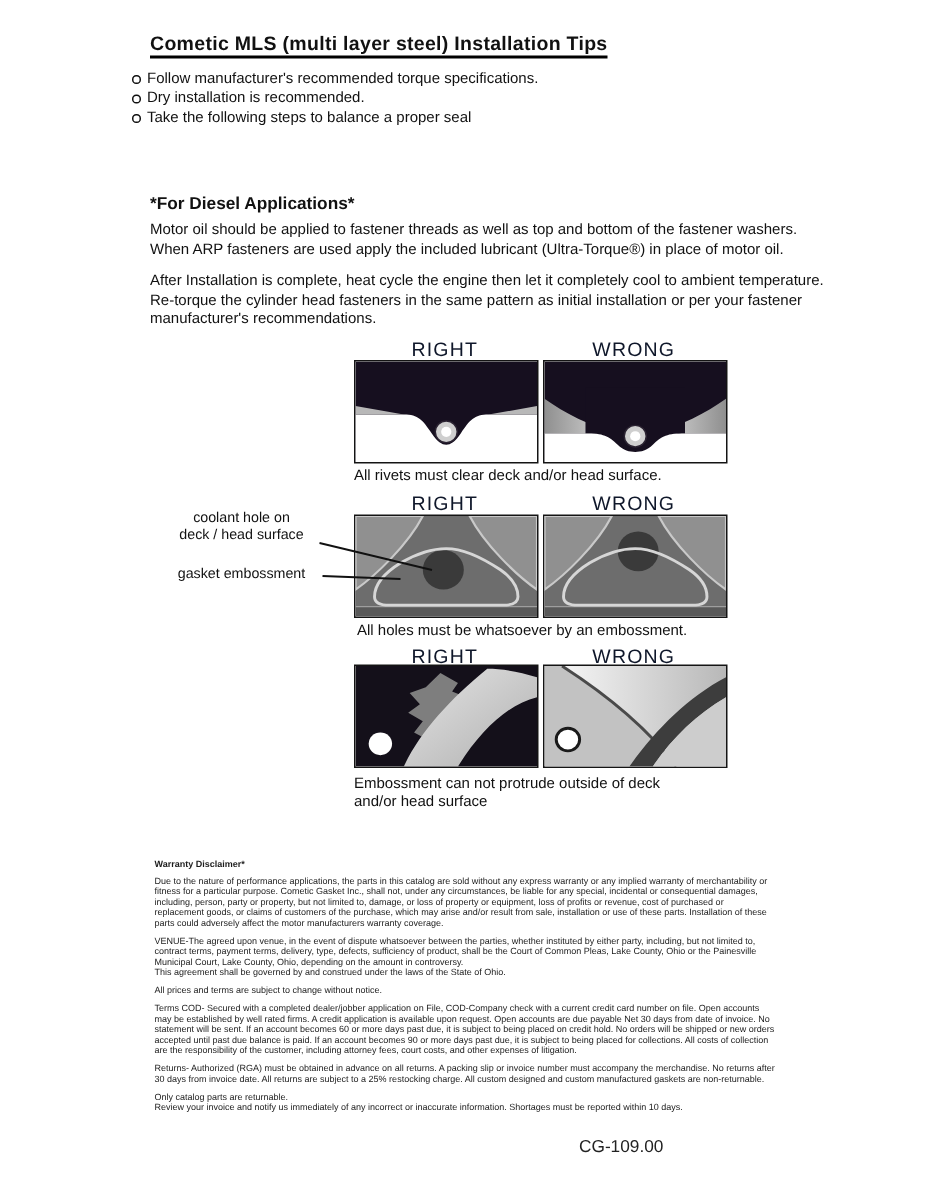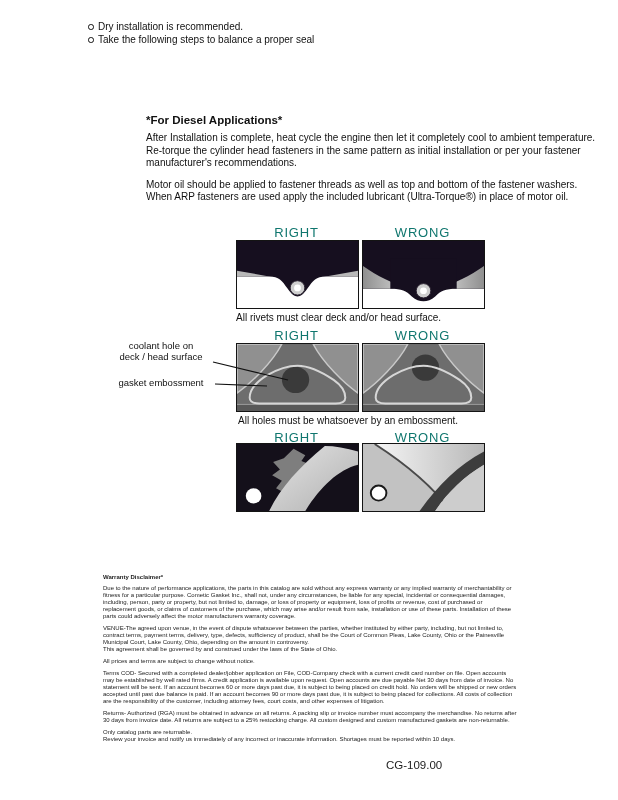--- a/index.html
+++ b/index.html
@@ -23,54 +23,56 @@
   .tips li.b1::before{
     content:"";position:absolute;left:0;top:4px;width:3.5px;height:3.5px;
     border:1px solid #111;border-radius:50%;
   }
   .tips li.b2{padding-left:25px;}
   .tips li.b2::before{
     content:"";position:absolute;left:17px;top:5px;width:4px;height:4px;
     background:#111;border-radius:50%;
   }
   
-  .diesel{position:absolute;left:100px;top:114px;width:460px;margin-left:46px;}
+  .diesel{position:absolute;left:100px;top:130px;width:460px;}
   .diesel h2{margin:0 0 6px 0;font-size:11.5px;font-weight:bold;}
   .diesel p{margin:0 0 9px 0;font-size:10px;line-height:12.5px;}
   
   .dlabel{position:absolute;width:121px;text-align:center;
-    font-size:13px;letter-spacing:.8px;color:#0f766e;}
+    font-size:13px;letter-spacing:.8px;color:#0f172a;}
   .panel{position:absolute;width:121px;height:67px;border:1.5px solid #141414;background:#fff;}
   .panel svg{display:block;width:121px;height:67px;}
   .caption{position:absolute;font-size:10px;line-height:11.5px;color:#111;}
   .ptr-label{position:absolute;text-align:center;font-size:9.5px;line-height:10.5px;color:#111;}
   .ptr-overlay{position:absolute;left:105px;top:336px;width:265px;height:60px;z-index:5;pointer-events:none;}
   
   .warranty{position:absolute;left:103px;top:574px;width:414px;color:#1c1c1c;}
   .warranty h3{margin:0 0 5px 0;font-size:6px;font-weight:bold;}
   .wpara{margin:0 0 5px 0;font-size:6px;line-height:7px;white-space:pre-line;}
   
   .footer-code{position:absolute;left:386px;top:759px;font-size:11.5px;color:#222;}
 </style>
 </head>
 <body>
 
 <div class="page">
 
   <div class="tips">
+    <h1 class="tips-title">Cometic MLS (multi layer steel) Installation Tips</h1>
     <ul>
+      <li class="b1">Follow manufacturer's recommended torque specifications.</li>
       <li class="b1">Dry installation is recommended.</li>
       <li class="b1">Take the following steps to balance a proper seal</li>
     </ul>
   </div>
 
   <div class="diesel">
     <h2>*For Diesel Applications*</h2>
+    <p>Motor oil should be applied to fastener threads as well as top and bottom of the fastener washers. When ARP fasteners are used apply the included lubricant (Ultra-Torque®) in place of motor oil.</p>
     <p>After Installation is complete, heat cycle the engine then let it completely cool to ambient temperature. Re-torque the cylinder head fasteners in the same pattern as initial installation or per your fastener manufacturer's recommendations.</p>
-    <p>Motor oil should be applied to fastener threads as well as top and bottom of the fastener washers. When ARP fasteners are used apply the included lubricant (Ultra-Torque®) in place of motor oil.</p>
   </div>
 
   <div class="dlabel" style="left:236px;top:225px;">RIGHT</div>
   <div class="dlabel" style="left:362px;top:225px;">WRONG</div>
 
   <div class="panel" style="left:236px;top:240px;">
     <svg viewBox="0 0 124 70" preserveAspectRatio="none">
       <rect x="0" y="0" width="124" height="70" fill="#160f1f"></rect>
       <path d="M0,37 L33,37 C43,37 46,41 52,50 C56,56 59,58 62,58 C65,58 68,56 72,50 C78,41 81,37 91,37 L124,37 L124,70 L0,70 Z" fill="#ffffff"></path>
       <polygon points="0,31 33,37 0,37" fill="#b8b8b8"></polygon>
@@ -170,20 +172,22 @@
       </defs>
       <rect x="0" y="0" width="124" height="71" fill="#c2c2c2"></rect>
       <path d="M12,0 C45,22 72,46 90,71 L124,71 L124,0 Z" fill="url(#g3w)"></path>
       <path d="M12,0 C45,22 72,46 90,71" stroke="#4a4a4a" stroke-width="2" fill="none"></path>
       <path d="M58,71 C76,45 98,22 124,8 L124,22 C104,34 86,52 74,71 Z" fill="#3d3d3d"></path>
       <path d="M74,71 C86,52 104,34 124,22 L124,71 Z" fill="#cdcdcd"></path>
       <circle cx="16" cy="52" r="8" fill="#ffffff" stroke="#1a1a1a" stroke-width="2"></circle>
     </svg>
   </div>
 
+  <div class="caption" style="left:236px;top:517px;white-space:pre-line;">Embossment can not protrude outside of deck
+and/or head surface</div>
 
   <div class="warranty">
     <h3>Warranty Disclaimer*</h3>
     <p class="wpara">Due to the nature of performance applications, the parts in this catalog are sold without any express warranty or any implied warranty of merchantability or fitness for a particular purpose.  Cometic Gasket Inc., shall not, under any circumstances, be liable for any special, incidental or consequential damages, including, person, party or property, but not limited to, damage, or loss of property or equipment, loss of profits or revenue, cost of purchased or replacement goods, or claims of customers of the purchase, which may arise and/or result from sale, installation or use of these parts.  Installation of these parts could adversely affect the motor manufacturers warranty coverage.</p>
     <p class="wpara">VENUE-The agreed upon venue, in the event of dispute whatsoever between the parties, whether instituted by either party, including, but not limited to, contract terms, payment terms, delivery, type, defects, sufficiency of product, shall be the Court of Common Pleas, Lake County, Ohio or the Painesville Municipal Court, Lake County, Ohio, depending on the amount in controversy.
 This agreement shall be governed by and construed under the laws of the State of Ohio.</p>
     <p class="wpara">All prices and terms are subject to change without notice.</p>
     <p class="wpara">Terms COD- Secured with a completed dealer/jobber application on File, COD-Company check with a current credit card number on file.  Open accounts may be established by well rated firms.  A credit application is available upon request.  Open accounts are due payable Net 30 days from date of invoice.  No statement will be sent.  If an account becomes 60 or more days past due, it is subject to being placed on credit hold.  No orders will be shipped or new orders accepted until past due balance is paid.  If an account becomes 90 or more days past due, it is subject to being placed for collections.  All costs of collection are the responsibility of the customer, including attorney fees, court costs, and other expenses of litigation.</p>
     <p class="wpara">Returns- Authorized (RGA) must be obtained in advance on all returns.  A packing slip or invoice number must accompany the merchandise.  No returns after 30 days from invoice date.  All returns are subject to a 25% restocking charge.  All custom designed and custom manufactured gaskets are non-returnable.</p>
     <p class="wpara">Only catalog parts are returnable.

